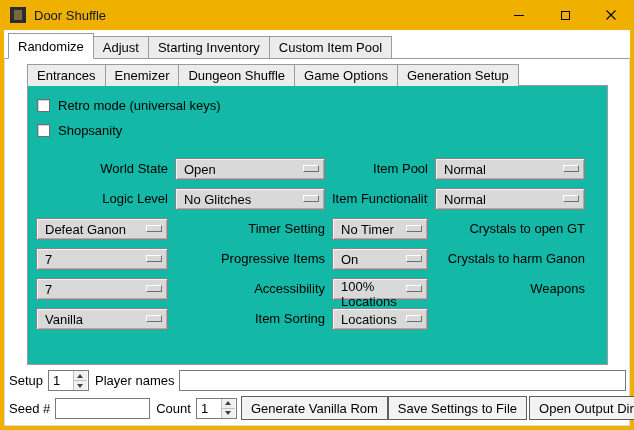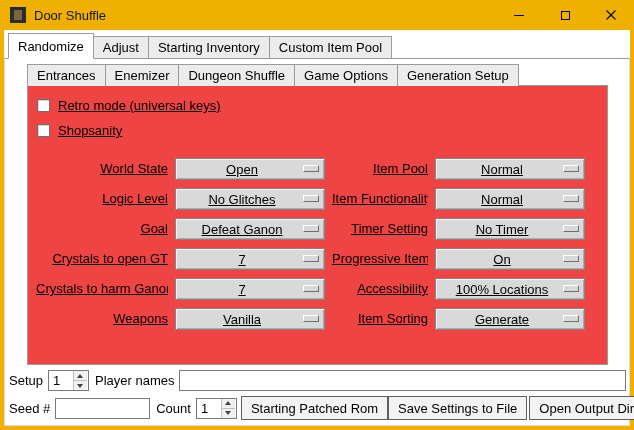--- a/index.html
+++ b/index.html
@@ -25,34 +25,34 @@
   .tabrow { display:flex; align-items:flex-end; position:relative; z-index:2; }
   .tabrow-outer { padding:3px 0 0 4px; }
   .tab { font-size:13px; color:#000; background:#ececec; border:1px solid #9b9b9b; border-bottom:none;
          padding:3px 9px 3px 9px; margin-right:-1px; white-space:nowrap; }
   .tab.selected { background:#fff; padding-top:5px; padding-bottom:4px; margin-bottom:-1px; border-bottom:1px solid #fff; position:relative; z-index:3; }
 
   .outer-frame { flex:1; border-top:1px solid #9b9b9b; border-left:1px solid #dcdcdc; border-right:1px solid #dcdcdc;
                  border-bottom:1px solid #dcdcdc; display:flex; flex-direction:column; min-height:0; background:#fff; }
 
   .inner-notebook { margin:5px 21px 0 22px; }
-  .inner-frame { border:1px solid #9b9b9b; height:280px; padding:6px 8px; background:#ef4444; position:relative; z-index:1; margin-top:-1px;text-decoration:underline; }
+  .inner-frame { border:1px solid #9b9b9b; height:280px; padding:6px 8px; background:#14b8a6; position:relative; z-index:1; margin-top:-1px; }
 
   
   .check-row { display:flex; align-items:center; gap:8px; height:23px; margin-left:1px; margin-top:2px; }
   .checkbox { width:13px; height:13px; background:#fff; border:1px solid #6f6f6f; box-shadow: inset 1px 1px 0 rgba(0,0,0,0.18); flex:0 0 auto; }
   .check-label { font-size:13px; }
 
   
   .options-grid { display:grid; grid-template-columns:132px 150px 96px 150px; column-gap:7px; row-gap:8px;
                   grid-auto-rows:22px; margin-top:16px; }
   .opt-label { font-size:13px; text-align:right; line-height:22px; white-space:nowrap; overflow:hidden; }
   .opt-menu { position:relative; height:22px; background:#d9d9d9; border:1px solid #858585;
               box-shadow: inset 1px 1px 0 #f4f4f4, inset -1px -1px 0 #ababab;
-              font-family:inherit; font-size:13px; color:#000; text-align:center; padding:0 24px 0 8px; }
+              font-family:inherit; font-size:13px; color:#000; text-align:left; padding:0 24px 0 8px; }
   .opt-indicator { position:absolute; right:5px; top:50%; margin-top:-4px; width:16px; height:7px; background:#d9d9d9;
                    border-top:1px solid #ffffff; border-left:1px solid #ffffff;
                    border-bottom:1px solid #6e6e6e; border-right:1px solid #6e6e6e; }
 
   
   .bottom-area { margin-top:auto; padding:0 3px 5px 4px; }
   .brow { display:flex; align-items:center; }
   .brow1 { margin-bottom:5px; }
   .blabel { font-size:13px; white-space:nowrap; }
   .text-input { height:21px; border:1px solid #7a7a7a; background:#fff; font-size:13px; font-family:inherit; padding:0 4px; }
@@ -145,21 +145,20 @@
             <button class="opt-menu">
               <span>No Glitches</span>
               <span class="opt-indicator"></span>
             </button>
             <div class="opt-label">Item Functionality</div>
             <button class="opt-menu">
               <span>Normal</span>
               <span class="opt-indicator"></span>
             </button>
 
-            <div class="opt-label">Goal</div>
             <button class="opt-menu">
               <span>Defeat Ganon</span>
               <span class="opt-indicator"></span>
             </button>
             <div class="opt-label">Timer Setting</div>
             <button class="opt-menu">
               <span>No Timer</span>
               <span class="opt-indicator"></span>
             </button>
 
@@ -185,21 +184,21 @@
               <span class="opt-indicator"></span>
             </button>
 
             <div class="opt-label">Weapons</div>
             <button class="opt-menu">
               <span>Vanilla</span>
               <span class="opt-indicator"></span>
             </button>
             <div class="opt-label">Item Sorting</div>
             <button class="opt-menu">
-              <span>Generate</span>
+              <span>Locations</span>
               <span class="opt-indicator"></span>
             </button>
 
           </div>
         </div>
       </div>
 
       <div class="bottom-area">
 
         <div class="brow brow1">
@@ -227,21 +226,21 @@
             <input class="spin-input" value="1" style="">
             <div class="spin-btns">
               <div class="spin-btn up">
                   <span class="tri-up"></span>
                 </div>
               <div class="spin-btn">
                   <span class="tri-down"></span>
                 </div>
             </div>
           </div>
-          <button class="push-btn gap4">Starting Patched Rom</button>
+          <button class="push-btn gap4">Generate Vanilla Rom</button>
           <span class="spacer"></span>
           <button class="push-btn">Save Settings to File</button>
           <button class="push-btn gap2">Open Output Directory</button>
         </div>
 
       </div>
     </div>
   </div>
 </div>
 

